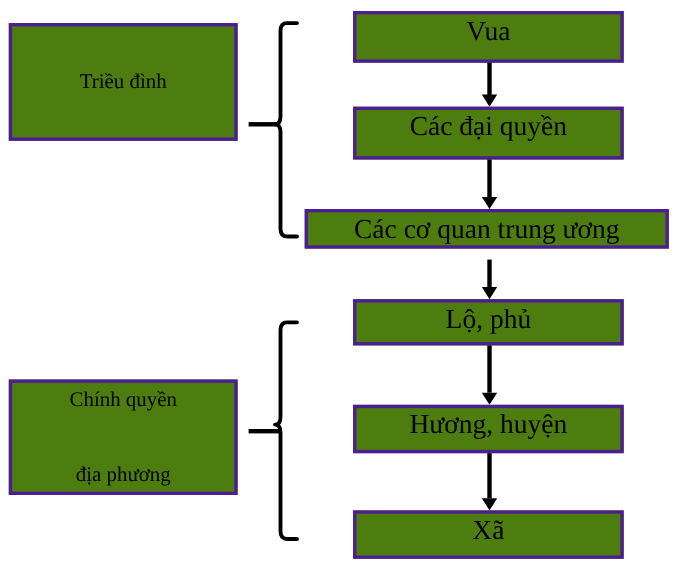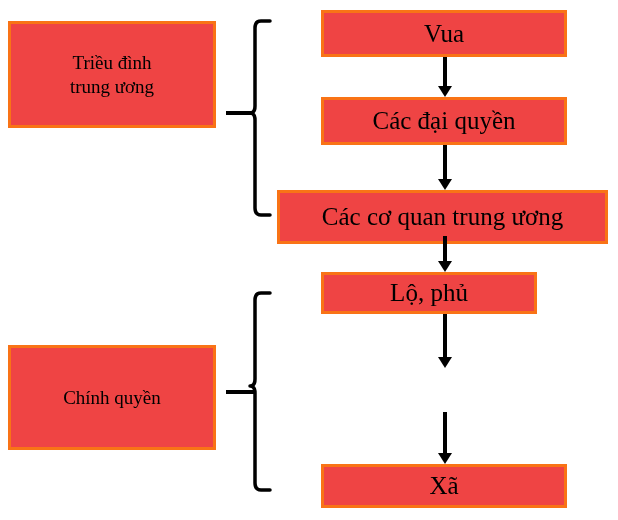--- a/index.html
+++ b/index.html
@@ -15,24 +15,23 @@
   #diagram {
     position: relative;
     width: 618px;
     height: 520px;
     background: #ffffff;
     overflow: hidden;
   }
   .box {
     position: absolute;
     box-sizing: border-box;
-    border: 3px solid #f97316;
-    background: #ef4444;
+    border: 3px solid #4c1d95;
+    background: #4d7c0f;
     display: flex;
-    align-items: center;
     justify-content: center;
     text-align: center;
     line-height: 1.25;
     color: #000000;
   }
   
   .label-box {
     font-size: 19px;
     padding: 2px 4px;
     flex-direction: column;
@@ -78,21 +77,20 @@
     overflow: visible;
   }
 </style>
 </head>
 <body>
 
 <div id="diagram">
 
   <div class="box label-box" style="left:8px; top:21px; width:208px; height:107px;">
     <span class="line">Triều đình</span>
-    <span class="line">trung ương</span>
   </div>
 
   <div style="position:absolute; left:226px; top:111px; width:28px; height:4px; background:#000;"></div>
 
   <div class="brace" style="left:248px; top:18px; width:24px; height:202px;">
     <svg width="24" height="202" viewBox="0 0 24 202" aria-hidden="true">
       <path d="M22 3 H13 Q7 3 7 10 V88 Q7 95 2 95 Q7 95 7 102 V190 Q7 197 13 197 H22" fill="none" stroke="#000000" stroke-width="3.5" stroke-linecap="round" stroke-linejoin="round"></path>
     </svg>
   </div>
 
@@ -107,50 +105,54 @@
 
   <div class="box node-box" style="left:321px; top:97px; width:246px; height:48px;">
     <span>Các đại quyền</span>
   </div>
 
   <div class="arrow" style="left:437px; top:145px; width:16px; height:45px;">
     <span class="shaft" style="height:35px;"></span>
     <span class="head"></span>
   </div>
 
-  <div class="box node-box" style="left:277px; top:190px; width:331px; height:54px;">
+  <div class="box node-box" style="left:277px; top:190px; width:331px; height:36px;">
     <span>Các cơ quan trung ương</span>
   </div>
 
   <div class="arrow" style="left:437px; top:236px; width:16px; height:36px;">
     <span class="shaft" style="height:26px;"></span>
     <span class="head"></span>
   </div>
 
   <div class="box label-box" style="left:8px; top:345px; width:208px; height:105px;gap:44px;">
     <span class="line">Chính quyền</span>
+    <span class="line">địa phương</span>
   </div>
 
   <div style="position:absolute; left:226px; top:390px; width:28px; height:4px; background:#000;"></div>
 
   <div class="brace" style="left:248px; top:290px; width:24px; height:205px;">
     <svg width="24" height="205" viewBox="0 0 24 205" aria-hidden="true">
       <path d="M22 3 H13 Q7 3 7 10 V89 Q7 96 2 96 Q7 96 7 103 V193 Q7 200 13 200 H22" fill="none" stroke="#000000" stroke-width="3.5" stroke-linecap="round" stroke-linejoin="round"></path>
     </svg>
   </div>
 
-  <div class="box node-box" style="left:321px; top:272px; width:216px; height:42px;">
+  <div class="box node-box" style="left:321px; top:272px; width:246px; height:42px;">
     <span>Lộ, phủ</span>
   </div>
 
   <div class="arrow" style="left:437px; top:314px; width:16px; height:54px;">
     <span class="shaft" style="height:43px;"></span>
     <span class="head"></span>
   </div>
 
+  <div class="box node-box" style="left:321px; top:368px; width:246px; height:44px;">
+    <span>Hương, huyện</span>
+  </div>
 
   <div class="arrow" style="left:437px; top:412px; width:16px; height:52px;">
     <span class="shaft" style="height:41px;"></span>
     <span class="head"></span>
   </div>
 
   <div class="box node-box" style="left:321px; top:464px; width:246px; height:44px;">
     <span>Xã</span>
   </div>
 

